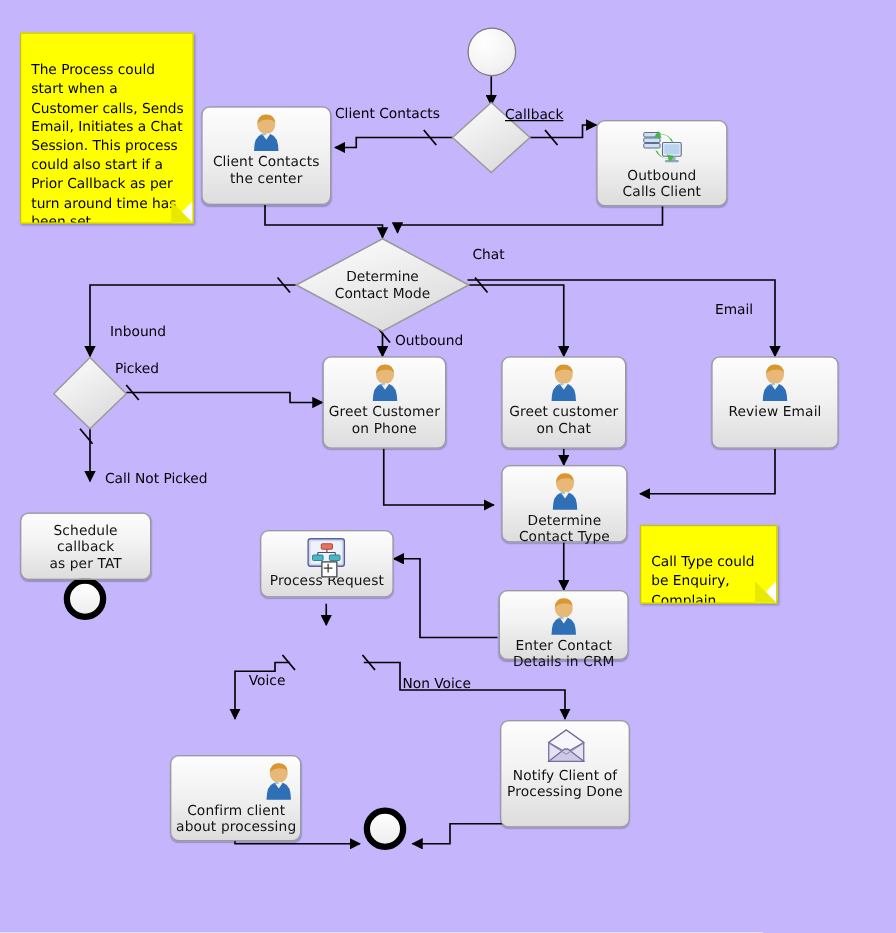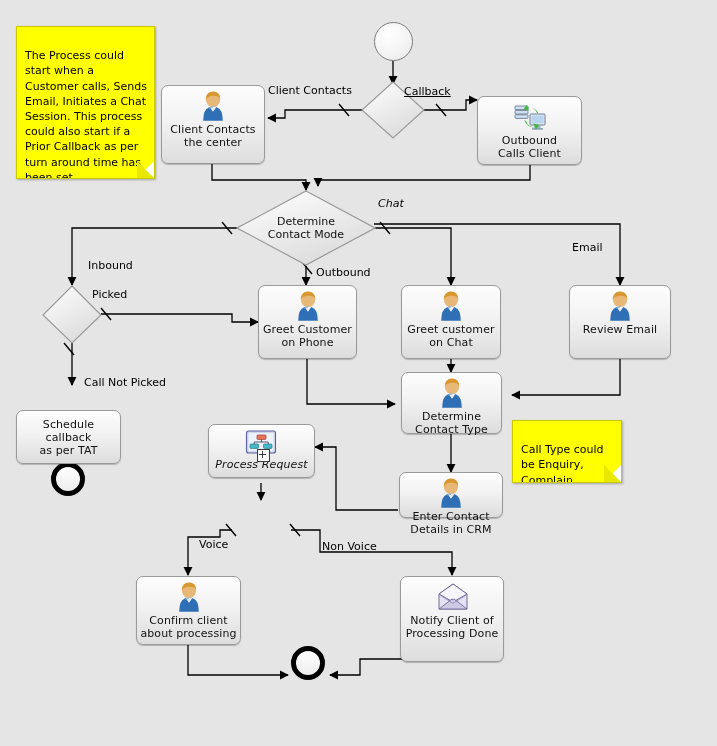--- a/index.html
+++ b/index.html
@@ -5,21 +5,21 @@
 <style>
   html, body {
     margin: 0;
     padding: 0;
     background: #ffffff;
   }
   #canvas {
     position: relative;
     width: 717px;
     height: 746px;
-    background: #e5e5e5;
+    background: #c4b5fd;
     font-family: "DejaVu Sans", "Liberation Sans", sans-serif;
     overflow: hidden;
   }
   #edges {
     position: absolute;
     left: 0; top: 0;
     width: 717px;
     height: 746px;
     pointer-events: none;
   }
@@ -373,55 +373,55 @@
         <path d="M9.8 8.2 q0.4 -7.6 7.2 -7.6 q6.8 0 7.2 7.2 q-1.2 -3.4 -7.2 -3.1 q-5.2 0.2 -7.2 3.5 z" fill="#d9982f"></path>
         <path d="M17 15.5 q-8.4 0.4 -9.4 9.2 l-0.4 5 h19.6 l-0.4 -5 q-1 -8.8 -9.4 -9.2 z" fill="#2f6fb5"></path>
         <path d="M13.8 16.2 l3.2 4.6 l3.2 -4.6 q-1.6 -0.8 -3.2 -0.8 q-1.6 0 -3.2 0.8 z" fill="#f2f2f2"></path>
         <path d="M17 15.4 q-3.2 0 -5 1.4 l1.6 1.2 q1.6 -1 3.4 -1 z" fill="#5ea2e0" opacity="0.55"></path>
       </svg>
     </span>
     <span class="tlabel">Determine
 Contact Type</span>
   </div>
 
-  <div class="task" style="left:399px; top:472px; width:104px; height:46px;">
+  <div class="task" style="left:399px; top:472px; width:104px; height:56px;">
     <span class="icon-slot">
       <svg width="34" height="30" viewBox="0 0 34 30">
         <ellipse cx="17" cy="8.5" rx="7.2" ry="7.8" fill="#e8b878"></ellipse>
         <path d="M9.8 8.2 q0.4 -7.6 7.2 -7.6 q6.8 0 7.2 7.2 q-1.2 -3.4 -7.2 -3.1 q-5.2 0.2 -7.2 3.5 z" fill="#d9982f"></path>
         <path d="M17 15.5 q-8.4 0.4 -9.4 9.2 l-0.4 5 h19.6 l-0.4 -5 q-1 -8.8 -9.4 -9.2 z" fill="#2f6fb5"></path>
         <path d="M13.8 16.2 l3.2 4.6 l3.2 -4.6 q-1.6 -0.8 -3.2 -0.8 q-1.6 0 -3.2 0.8 z" fill="#f2f2f2"></path>
         <path d="M17 15.4 q-3.2 0 -5 1.4 l1.6 1.2 q1.6 -1 3.4 -1 z" fill="#5ea2e0" opacity="0.55"></path>
       </svg>
     </span>
     <span class="tlabel">Enter Contact
 Details in CRM</span>
   </div>
 
-  <div class="task" style="left:208px; top:424px; width:107px; height:54px;font-style:italic;">
+  <div class="task" style="left:208px; top:424px; width:107px; height:54px;">
     <span class="icon-slot" style="height:26px;">
       <svg width="32" height="26" viewBox="0 0 32 26">
         <rect x="1.5" y="1" width="29" height="22" rx="2" fill="#cfd7ea" stroke="#5a5fa0" stroke-width="1.1"></rect>
         <rect x="3.5" y="3" width="25" height="18" rx="1" fill="#eef2fa"></rect>
         <rect x="12" y="5" width="9" height="4.4" rx="0.8" fill="#e8745a" stroke="#9e3f2c" stroke-width="0.7"></rect>
         <rect x="5" y="14" width="8.5" height="4.4" rx="0.8" fill="#46b8c8" stroke="#2a7884" stroke-width="0.7"></rect>
         <rect x="18.5" y="14" width="8.5" height="4.4" rx="0.8" fill="#46b8c8" stroke="#2a7884" stroke-width="0.7"></rect>
         <g stroke="#4a4a6a" stroke-width="0.9" fill="none">
           <path d="M16.5 9.4 L16.5 12"></path>
           <path d="M9.2 12 L23.2 12"></path>
           <path d="M9.2 12 L9.2 14"></path>
           <path d="M23.2 12 L23.2 14"></path>
         </g>
       </svg>
       <span class="plus-marker"></span>
     </span>
     <span class="tlabel">Process Request</span>
   </div>
 
-  <div class="task" style="left:136px; top:576px; width:105px; height:69px;">
+  <div class="task" style="left:136px; top:604px; width:105px; height:69px;align-items:flex-end;">
     <span class="icon-slot">
       <svg width="34" height="30" viewBox="0 0 34 30">
         <ellipse cx="17" cy="8.5" rx="7.2" ry="7.8" fill="#e8b878"></ellipse>
         <path d="M9.8 8.2 q0.4 -7.6 7.2 -7.6 q6.8 0 7.2 7.2 q-1.2 -3.4 -7.2 -3.1 q-5.2 0.2 -7.2 3.5 z" fill="#d9982f"></path>
         <path d="M17 15.5 q-8.4 0.4 -9.4 9.2 l-0.4 5 h19.6 l-0.4 -5 q-1 -8.8 -9.4 -9.2 z" fill="#2f6fb5"></path>
         <path d="M13.8 16.2 l3.2 4.6 l3.2 -4.6 q-1.6 -0.8 -3.2 -0.8 q-1.6 0 -3.2 0.8 z" fill="#f2f2f2"></path>
         <path d="M17 15.4 q-3.2 0 -5 1.4 l1.6 1.2 q1.6 -1 3.4 -1 z" fill="#5ea2e0" opacity="0.55"></path>
       </svg>
     </span>
     <span class="tlabel">Confirm client
@@ -436,21 +436,21 @@
         <path d="M4 27 L17 17 L18 17.6 L19 17 L32 27 Z" fill="#cfcae4" stroke="#6f6a9a" stroke-width="0.9"></path>
         <path d="M4 12.5 L17.4 21 L18 21.3 L18.6 21 L32 12.5" fill="none" stroke="#8b86b4" stroke-width="0.8"></path>
       </svg>
     </span>
     <span class="tlabel">Notify Client of
 Processing Done</span>
   </div>
 
   <div class="edge-label" style="left:268px; top:84px;">Client Contacts</div>
   <div class="edge-label" style="left:404px; top:85px;text-decoration:underline;">Callback</div>
-  <div class="edge-label" style="left:378px; top:197px;font-style:italic;">Chat</div>
+  <div class="edge-label" style="left:378px; top:197px;">Chat</div>
   <div class="edge-label" style="left:88px; top:235px;margin-top:24px;">Inbound</div>
   <div class="edge-label" style="left:316px; top:266px;">Outbound</div>
   <div class="edge-label" style="left:572px; top:241px;">Email</div>
   <div class="edge-label" style="left:92px; top:288px;">Picked</div>
   <div class="edge-label" style="left:84px; top:360px;margin-top:16px;">Call Not Picked</div>
   <div class="edge-label" style="left:199px; top:538px;">Voice</div>
   <div class="edge-label" style="left:322px; top:540px;">Non Voice</div>
 
 </div>
 

